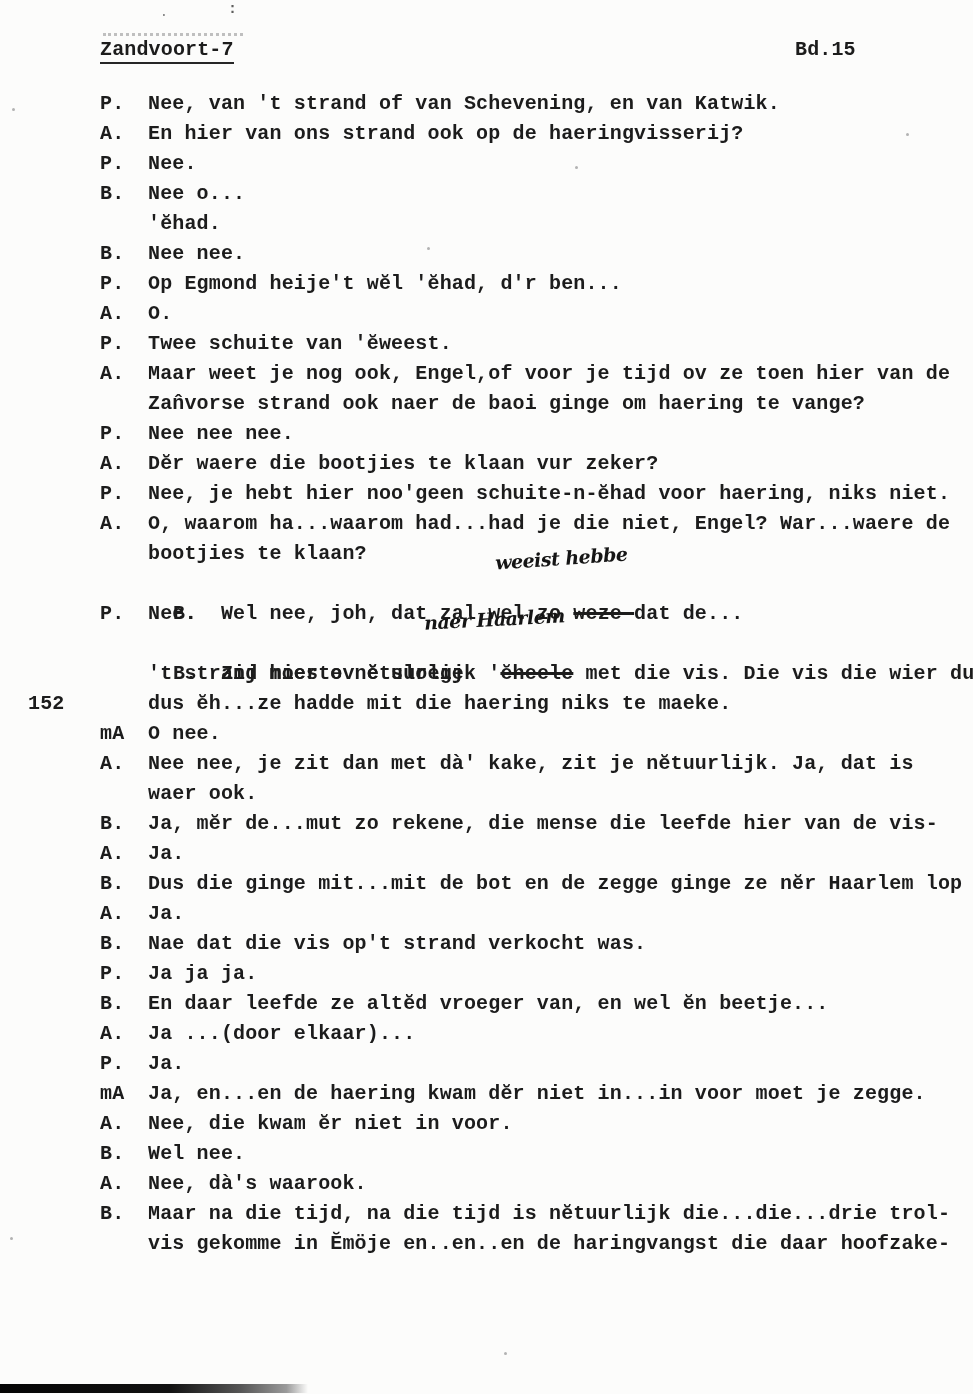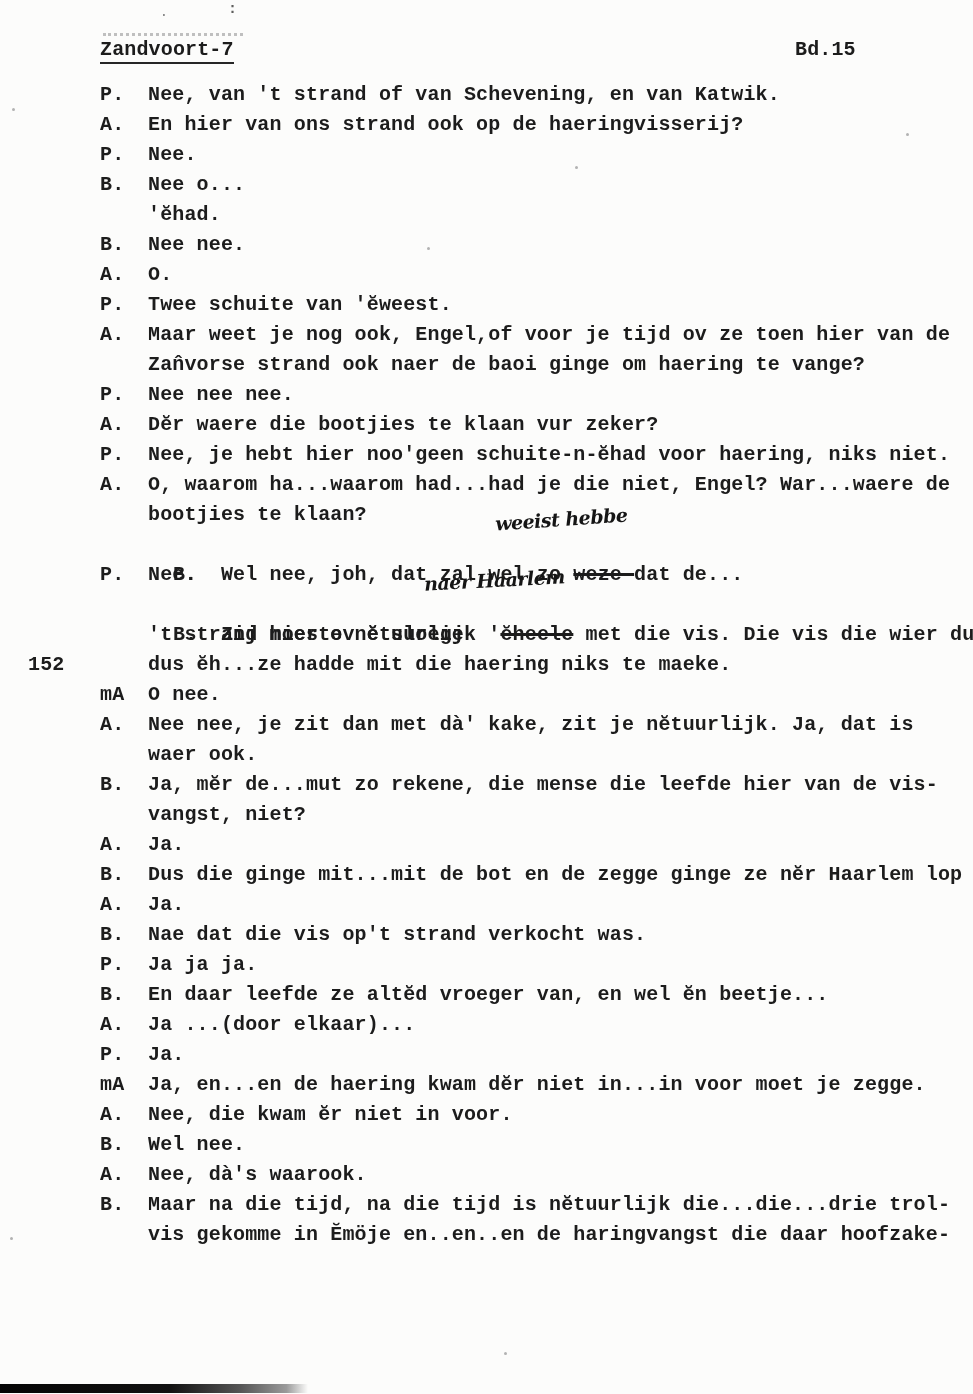--- a/index.html
+++ b/index.html
@@ -13,21 +13,21 @@
   .header-title{
     position:absolute;left:100px;top:38px;font-size:20px;font-weight:bold;
     letter-spacing:.15px;border-bottom:2.5px solid #262626;padding-bottom:1px;
     display:inline-block;white-space:pre;
   }
   .header-vol{
     position:absolute;left:795px;top:38px;font-size:20px;font-weight:bold;
     letter-spacing:.15px;white-space:pre;
   }
   
-  .transcript{position:absolute;left:0;top:80px;width:784px}
+  .transcript{position:absolute;left:0;top:89px;width:784px}
   .row{
     height:30px;line-height:30px;padding-left:100px;position:relative;
     white-space:pre;font-size:20px;font-weight:bold;letter-spacing:.15px;
   }
   .row.gap{margin-top:5px}
   .spk{display:inline-block;width:48px}
   .txt{display:inline}
   .struck{text-decoration:line-through;text-decoration-thickness:2.5px}
   .margin-num{position:absolute;left:28px;top:0;width:60px}
   
@@ -70,20 +70,21 @@
   <div class="header-vol">Bd.15</div>
 
   <div class="transcript">
 
     <div class="row"><span class="spk">P.</span><span class="txt">Nee, van 't strand of van Schevening, en van Katwik.</span></div>
     <div class="row"><span class="spk">A.</span><span class="txt">En hier van ons strand ook op de haeringvisserij?</span></div>
     <div class="row"><span class="spk">P.</span><span class="txt">Nee.</span></div>
     <div class="row"><span class="spk">B.</span><span class="txt">Nee o...</span></div>
     <div class="row"><span class="spk"></span><span class="txt">'ĕhad.</span></div>
     <div class="row"><span class="spk">B.</span><span class="txt">Nee nee.</span></div>
+    <div class="row"><span class="spk">P.</span><span class="txt">Op Egmond heije't wĕl 'ĕhad, d'r ben...</span></div>
     <div class="row"><span class="spk">A.</span><span class="txt">O.</span></div>
     <div class="row"><span class="spk">P.</span><span class="txt">Twee schuite van 'ĕweest.</span></div>
     <div class="row"><span class="spk">A.</span><span class="txt">Maar weet je nog ook, Engel,of voor je tijd ov ze toen hier van de</span></div>
     <div class="row"><span class="spk"></span><span class="txt">Zan̂vorse strand ook naer de baoi ginge om haering te vange?</span></div>
     <div class="row"><span class="spk">P.</span><span class="txt">Nee nee nee.</span></div>
     <div class="row"><span class="spk">A.</span><span class="txt">Dĕr waere die bootjies te klaan vur zeker?</span></div>
     <div class="row"><span class="spk">P.</span><span class="txt">Nee, je hebt hier noo'geen schuite-n-ĕhad voor haering, niks niet.</span></div>
     <div class="row"><span class="spk">A.</span><span class="txt">O, waarom ha...waarom had...had je die niet, Engel? War...waere de</span></div>
     <div class="row"><span class="spk"></span><span class="txt">bootjies te klaan?</span></div>
 
@@ -98,21 +99,20 @@
       <span class="spk">B.</span><span class="txt"><span>Zij moeste nĕtuurlijk '</span><span class="struck">ĕheele</span><span> met die vis. Die vis die wier dus 'p</span></span>
       <span class="hand hand-haarlem">naer Haarlem</span>
     </div>
 
     <div class="row"><span class="spk"></span><span class="txt">'t strand hier ov ĕ sloege</span></div>
     <div class="row"><span class="margin-num">152</span><span class="spk"></span><span class="txt">dus ĕh...ze hadde mit die haering niks te maeke.</span></div>
     <div class="row"><span class="spk">mA</span><span class="txt">O nee.</span></div>
     <div class="row"><span class="spk">A.</span><span class="txt">Nee nee, je zit dan met dà' kake, zit je nĕtuurlijk. Ja, dat is</span></div>
     <div class="row"><span class="spk"></span><span class="txt">waer ook.</span></div>
     <div class="row"><span class="spk">B.</span><span class="txt">Ja, mĕr de...mut zo rekene, die mense die leefde hier van de vis-</span></div>
-    <div class="row"><span class="spk"></span><span class="txt">vangst, niet?</span></div>
     <div class="row"><span class="spk">A.</span><span class="txt">Ja.</span></div>
     <div class="row"><span class="spk">B.</span><span class="txt">Dus die ginge mit...mit de bot en de zegge ginge ze nĕr Haarlem lop</span></div>
     <div class="row"><span class="spk">A.</span><span class="txt">Ja.</span></div>
     <div class="row"><span class="spk">B.</span><span class="txt">Nae dat die vis op't strand verkocht was.</span></div>
     <div class="row"><span class="spk">P.</span><span class="txt">Ja ja ja.</span></div>
     <div class="row"><span class="spk">B.</span><span class="txt">En daar leefde ze altĕd vroeger van, en wel ĕn beetje...</span></div>
     <div class="row"><span class="spk">A.</span><span class="txt">Ja ...(door elkaar)...</span></div>
     <div class="row"><span class="spk">P.</span><span class="txt">Ja.</span></div>
     <div class="row"><span class="spk">mA</span><span class="txt">Ja, en...en de haering kwam dĕr niet in...in voor moet je zegge.</span></div>
     <div class="row"><span class="spk">A.</span><span class="txt">Nee, die kwam ĕr niet in voor.</span></div>

